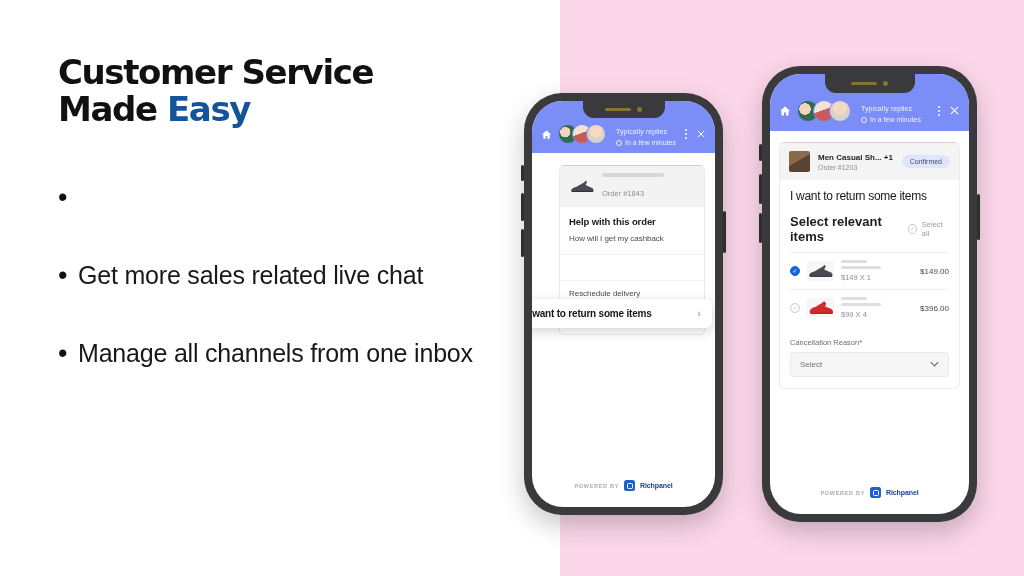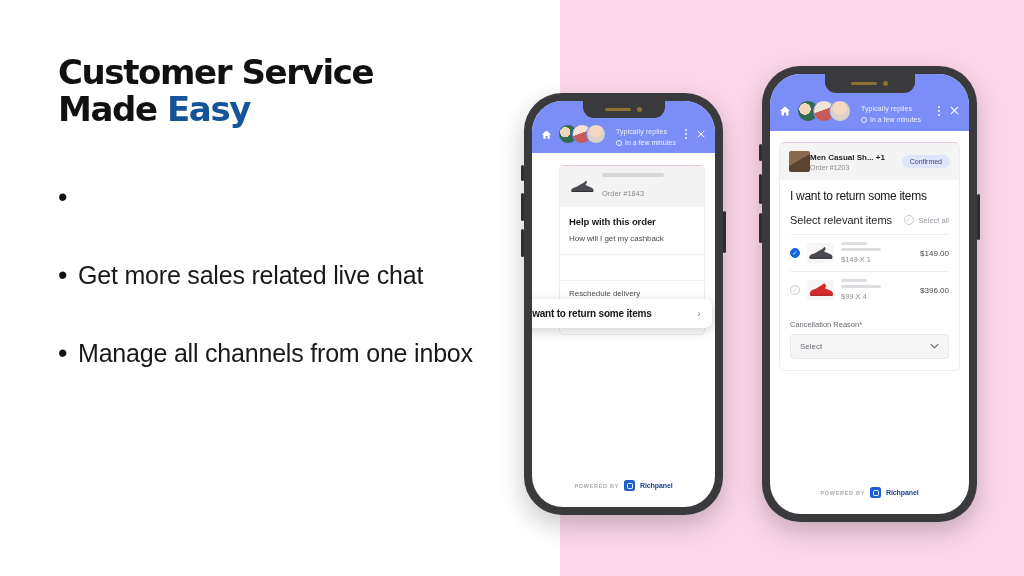--- a/index.html
+++ b/index.html
@@ -159,21 +159,21 @@
   }
   .rp-name { font-size: 7px; font-weight: 700; color: #1d3f8f; letter-spacing: -.1px; }
 
   
   .rp-body { padding: 11px 9px 0; }
   .return-card {
     border: 1px solid #ececee; border-top: 1.5px solid #e3c7de;
     border-radius: 6px; overflow: hidden; background: #fff;
   }
   .ret-head {
-    background: #f4f4f5; display: flex; align-items: center; gap: 0;
+    background: #f4f4f5; display: flex; align-items: center; gap: 8px;
     padding: 8px 9px;
   }
   .prod-thumb {
     width: 21px; height: 21px; flex: 0 0 21px; border-radius: 2px;
     background: linear-gradient(150deg,#8a6a4c 0 45%, #5a4330 46% 100%);
   }
   .ret-head .names { flex: 1; }
   .ret-head .pname { font-size: 8px; font-weight: 700; color: #1d1d20; }
   .ret-head .onum { font-size: 7px; color: #8e8e95; margin-top: 2px; }
   .badge {
@@ -182,21 +182,21 @@
   }
   .ret-inner { padding: 9px 10px 11px; }
   .ret-title {
     font-size: 12px; font-weight: 400; color: #18181b;
     line-height: 1.25; letter-spacing: -.3px; margin-bottom: 10px;
   }
   .select-row {
     display: flex; align-items: center; justify-content: space-between;
     padding-bottom: 8px;
   }
-  .select-row .lbl { font-size: 11px; font-weight: 400; color: #1d1d20; text-align: right; }
+  .select-row .lbl { font-size: 13px; font-weight: 700; color: #1d1d20; }
   .select-all { display: flex; align-items: center; gap: 5px; }
   .circ-check {
     width: 10px; height: 10px; border-radius: 50%; border: 1px solid #c8c8cf;
     display: flex; align-items: center; justify-content: center;
     font-size: 6px; color: #c0c0c8; line-height: 1;
   }
   .circ-check.filled {
     background: #1565d8; border-color: #1565d8; color: #fff;
   }
   .select-all .txt { font-size: 7.5px; color: #9a9aa2; }

